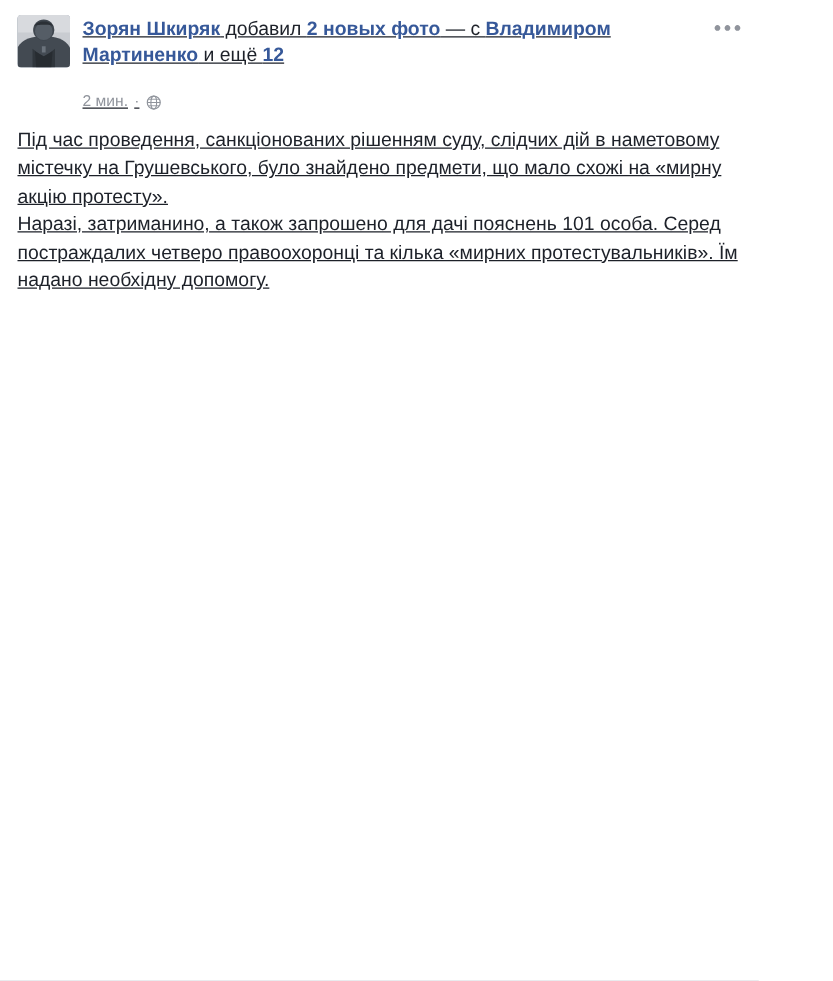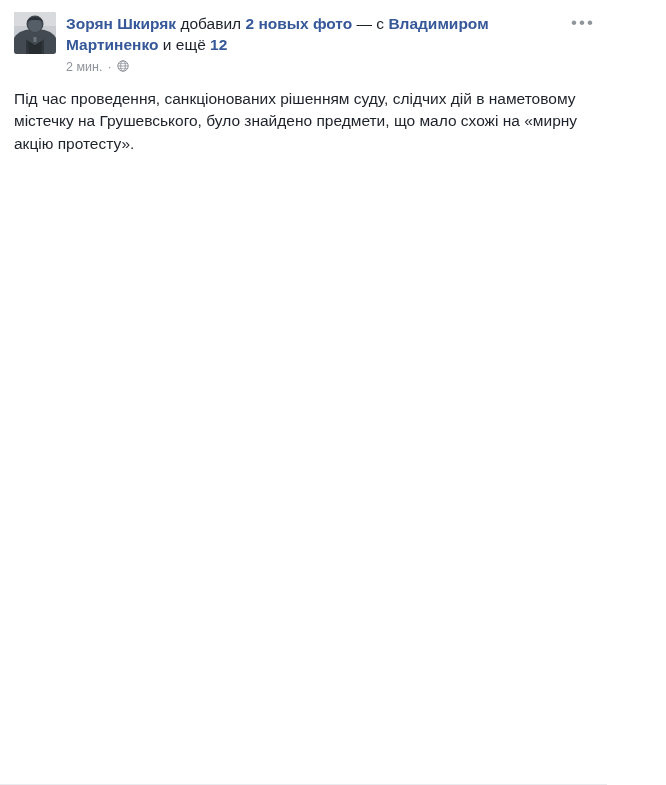--- a/index.html
+++ b/index.html
@@ -13,20 +13,21 @@
     font-family: "Liberation Sans", sans-serif;
     color: #1d2129;
     overflow: hidden;
   }
   .post {
     width: 607px;
     height: 785px;
     background: #ffffff;
     box-sizing: border-box;
     position: relative;
+    text-decoration: underline;
   }
   .post-header {
     display: flex;
     align-items: flex-start;
     padding: 12px 14px 0 14px;
     position: relative;
   }
   .avatar {
     width: 42px;
     height: 42px;
@@ -58,25 +59,25 @@
   }
   .action-text {
     color: #1d2129;
   }
   .photo-link, .tagged-link, .more-link {
     color: #365899;
     font-weight: bold;
     text-decoration: none;
   }
   .timestamp-row {
-    margin-top: 5px;
+    margin-top: 19px;
     font-size: 12.5px;
     color: #90949c;
     display: flex;
-    align-items: flex-start;
+    align-items: flex-end;
   }
   .timestamp {
     color: #90949c;
     text-decoration: none;
   }
   .dot-sep {
     margin: 0 5px;
     color: #90949c;
     font-size: 12.5px;
   }
@@ -158,16 +159,17 @@
           </svg>
         </span>
       </div>
     </div>
 
     <div class="menu-button">•••</div>
   </div>
 
   <div class="post-body">
     <p>Під час проведення, санкціонованих рішенням суду, слідчих дій в наметовому містечку на Грушевського, було знайдено предмети, що мало схожі на «мирну акцію протесту».</p>
+    <p>Наразі, затриманино, а також запрошено для дачі пояснень 101 особа. Серед постраждалих четверо правоохоронці та кілька «мирних протестувальників». Їм надано необхідну допомогу.</p>
   </div>
 
   <div class="bottom-divider"></div>
 </div>
 
 </body></html>

